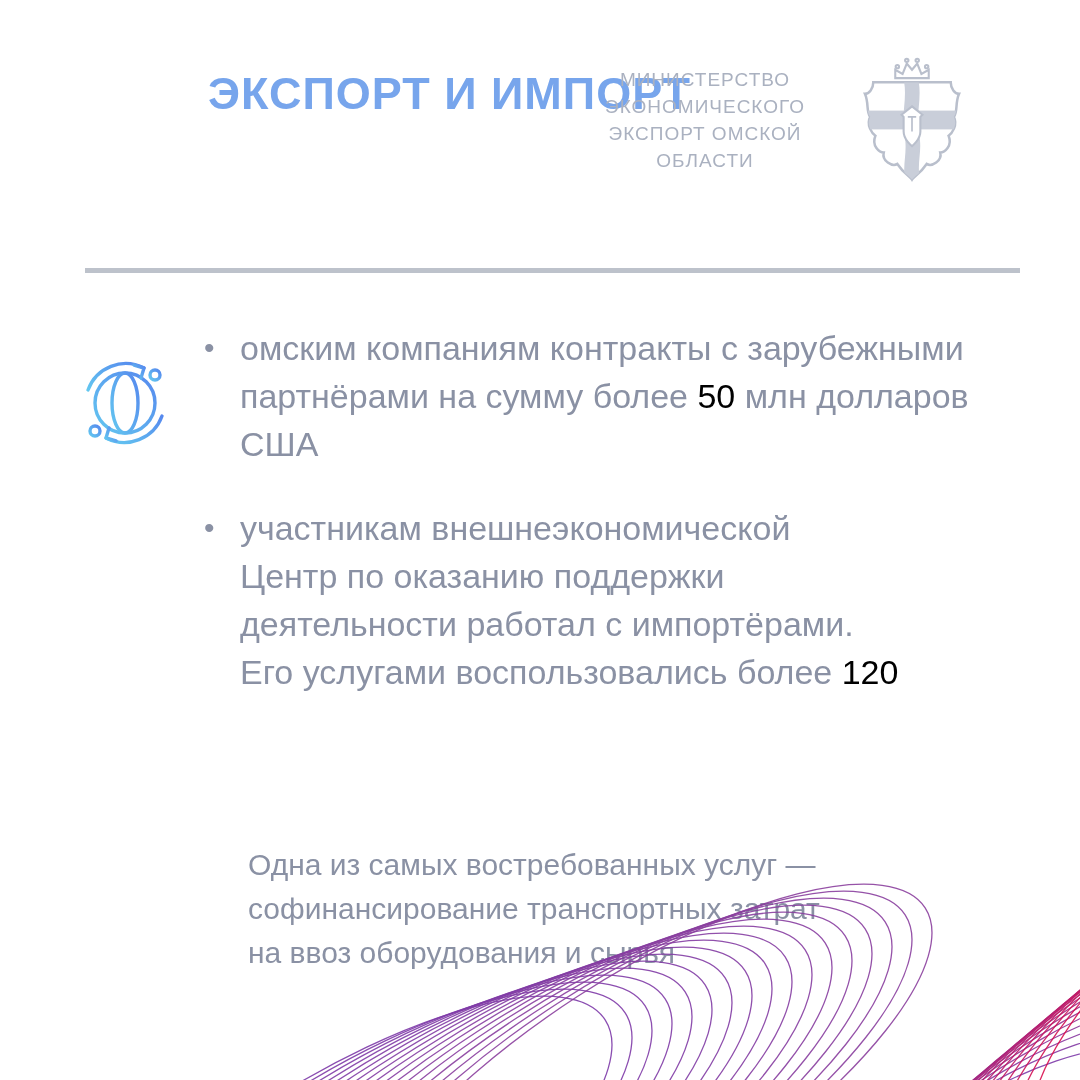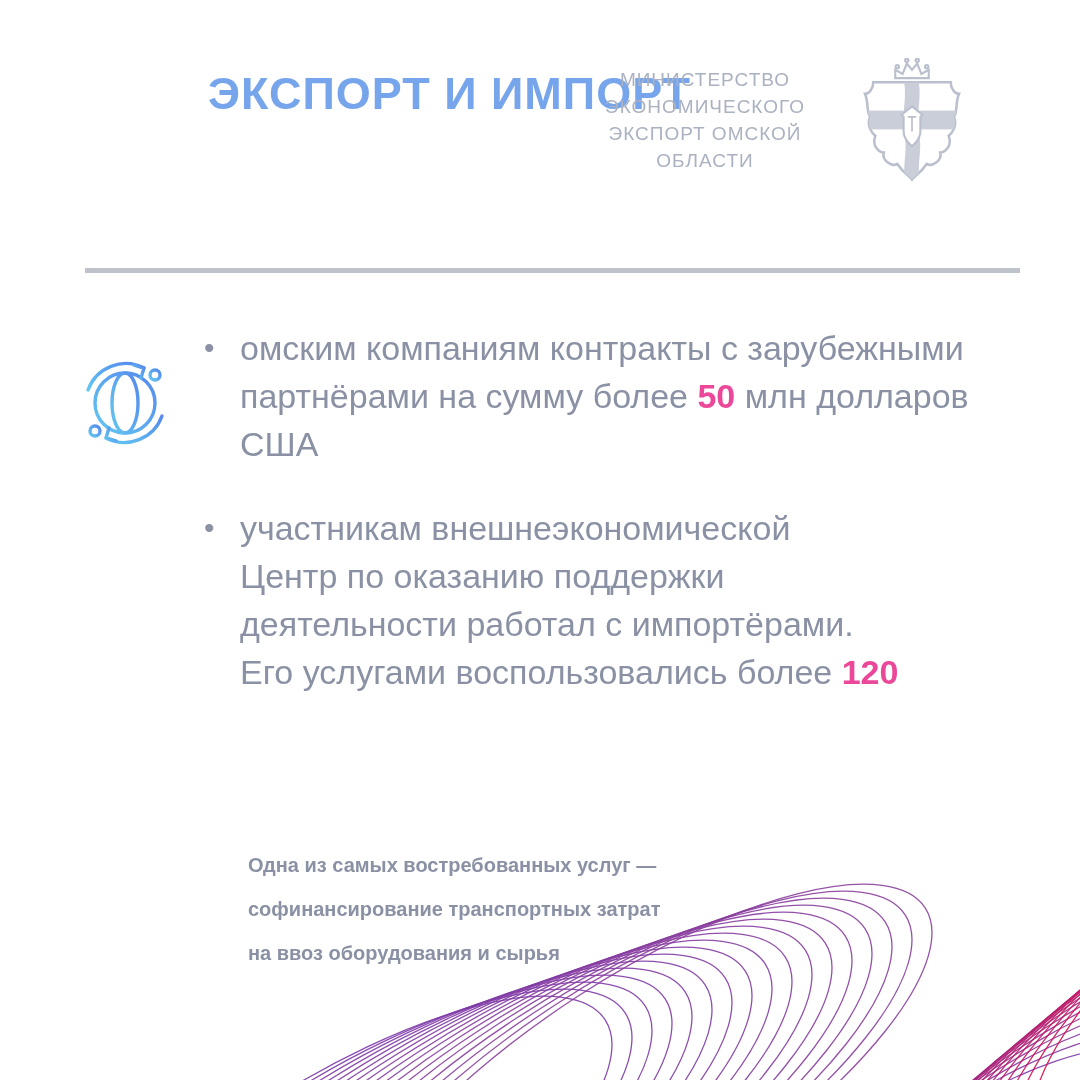--- a/index.html
+++ b/index.html
@@ -41,26 +41,26 @@
     position:absolute;left:204px;top:324px;width:820px;
     color:var(--text,#8a91a4);
     font-size:34px;line-height:48px;font-weight:400;
   }
   .bullet-item{display:flex;margin-bottom:36px;}
   .bullet-dot{
     width:36px;flex:0 0 36px;
     font-size:30px;line-height:48px;
   }
   .bullet-lines{flex:1;}
-  .b{font-weight:700;color:#ec4899;}
+  .b{font-weight:400;color:#000000;}
   
   .note{
     position:absolute;left:248px;top:843px;width:660px;
     color:var(--text,#8a91a4);
-    font-size:20px;line-height:44px;font-weight:700;
+    font-size:30px;line-height:44px;font-weight:400;
   }
   
   #waves{
     position:absolute;left:0;top:0;width:1080px;height:1080px;
     pointer-events:none;
   }
 </style>
 </head>
 <body>
 

